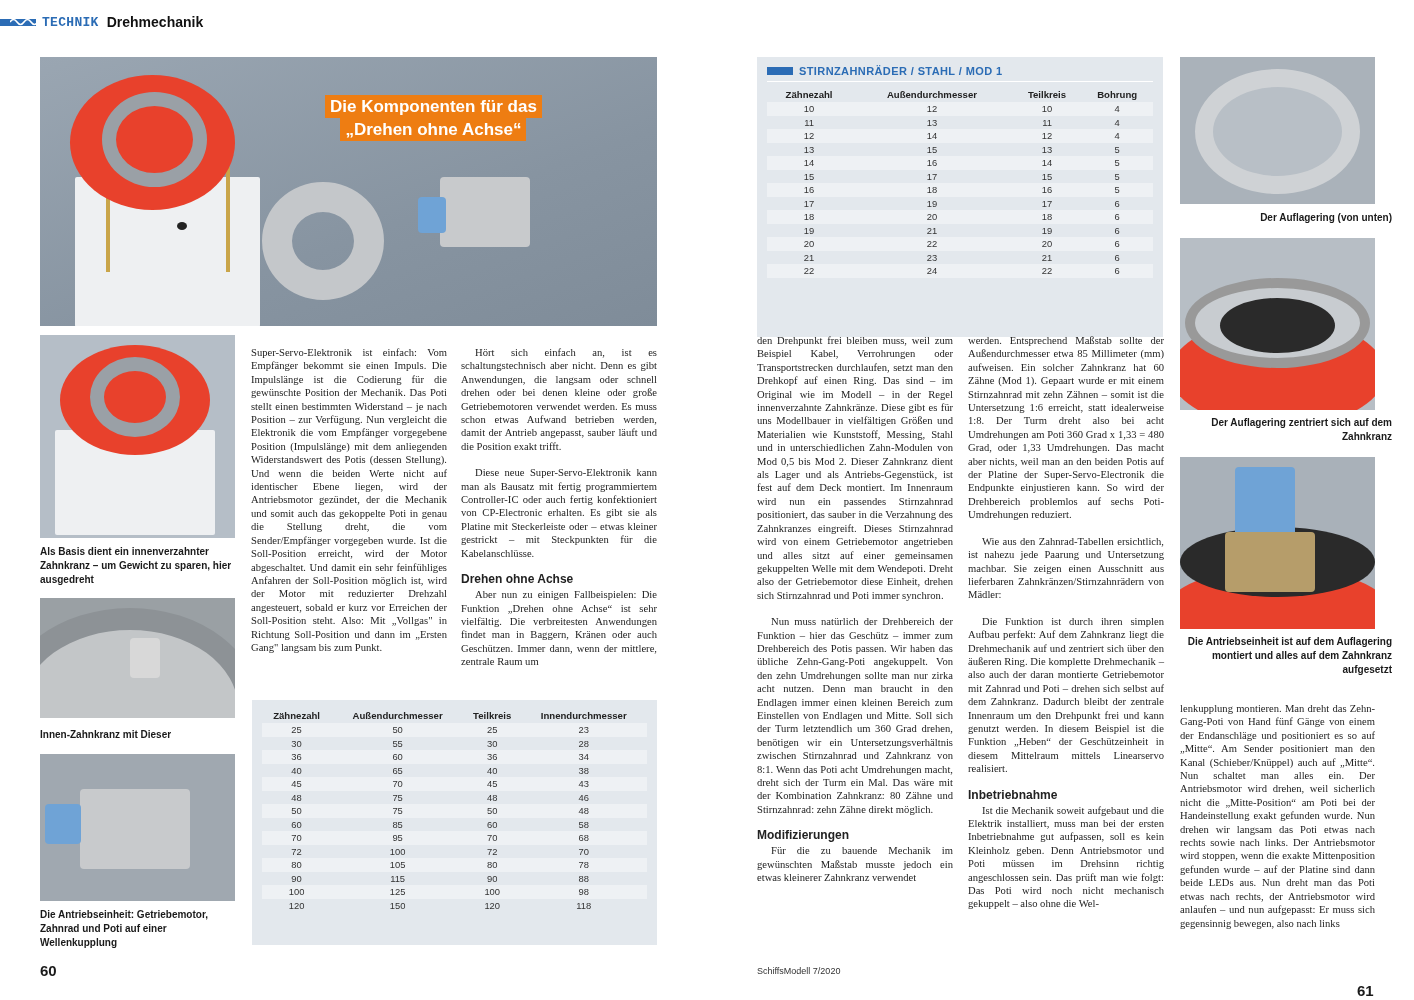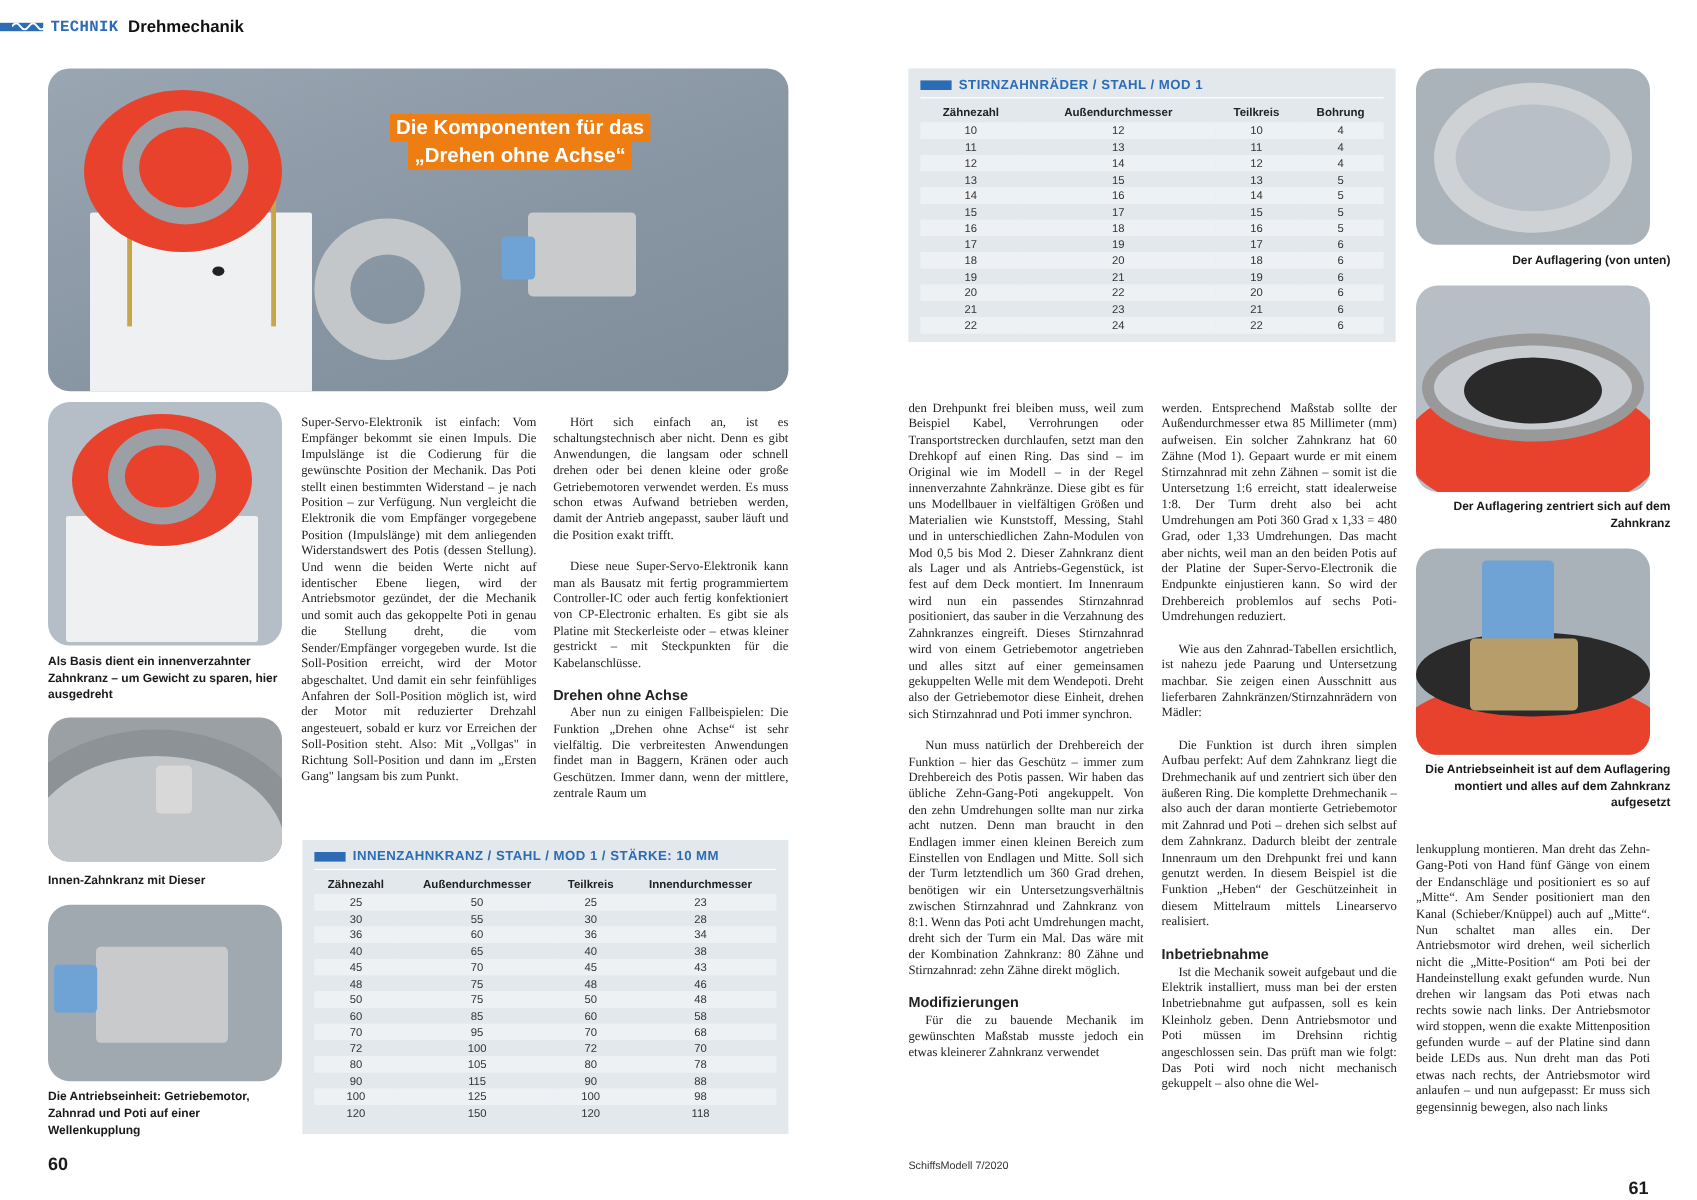--- a/index.html
+++ b/index.html
@@ -5,21 +5,21 @@
   * { box-sizing: border-box; margin: 0; padding: 0; }
   html, body { width: 1414px; height: 1000px; background: #ffffff; overflow: hidden; }
   body { position: relative; font-family: "Liberation Serif", serif; color: #1a1a1a; }
 
   .hdr { position: absolute; left: 0; top: 12px; height: 20px; display: flex; align-items: center; }
   .hdr-bar { width: 36px; height: 7px; background: #2b6cb5; position: relative; }
   .hdr-waves { position: absolute; left: 10px; top: -3px; width: 28px; height: 10px; }
   .hdr-kicker { font-family: Liberation Mono, monospace; font-weight: bold; color: #2b6cb5; font-size: 13px; margin-left: 6px; letter-spacing: .3px; }
   .hdr-title { font-family: "Liberation Sans", sans-serif; font-weight: bold; color: #111; font-size: 14px; margin-left: 8px; }
 
-  .photo { position: absolute; background: #8e9ba8; overflow: hidden; border-radius: 18px; }
+  .photo { position: absolute; background: #8e9ba8; overflow: hidden; }
   .photo-hero { left: 40px; top: 57px; width: 617px; height: 269px; background: linear-gradient(160deg,#9aa6b2 0%,#8794a1 60%,#7f8c99 100%); }
   .hero-label { position: absolute; left: 285px; top: 38px; font-family: "Liberation Sans", sans-serif; font-weight: bold; color: #fff; font-size: 17px; line-height: 21px; text-align: center; }
   .hero-label span { background: #ee7d12; padding: 1px 5px; display: inline-block; }
 
   
   .base-white { position:absolute; background:#eef0f2; border-radius:2px; }
   .red-ring { position:absolute; border-radius:50%; background:#e8412c; }
   .steel-ring { position:absolute; border-radius:50%; border:14px solid #9aa0a6; background:transparent; }
   .hole { position:absolute; border-radius:50%; background:#8e9ba8; }
   .rod { position:absolute; background:#c9a54a; width:4px; }
@@ -104,24 +104,20 @@
 </div>
 
 <div class="col" style="left:461px;top:346px;width:196px;">
   <p class="ind">Hört sich einfach an, ist es schaltungstechnisch aber nicht. Denn es gibt Anwendungen, die langsam oder schnell drehen oder bei denen kleine oder große Getriebemotoren verwendet werden. Es muss schon etwas Aufwand betrieben werden, damit der Antrieb angepasst, sauber läuft und die Position exakt trifft.</p>
   <p class="ind">Diese neue Super-Servo-Elektronik kann man als Bausatz mit fertig programmiertem Controller-IC oder auch fertig konfektioniert von CP-Electronic erhalten. Es gibt sie als Platine mit Steckerleiste oder – etwas kleiner gestrickt – mit Steckpunkten für die Kabelanschlüsse.</p>
   <h3>Drehen ohne Achse</h3>
   <p class="ind">Aber nun zu einigen Fallbeispielen: Die Funktion „Drehen ohne Achse“ ist sehr vielfältig. Die verbreitesten Anwendungen findet man in Baggern, Kränen oder auch Geschützen. Immer dann, wenn der mittlere, zentrale Raum um</p>
 </div>
 
 <div class="tbl-box" style="left:252px;top:700px;width:405px;height:245px;">
-  <div class="tbl-title">
-    <span class="tw"></span>
-    <span>INNENZAHNKRANZ / STAHL / MOD 1 / STÄRKE: 10 MM</span>
-  </div>
   <table>
     <thead>
         <tr>
       <th>Zähnezahl</th>
       <th>Außendurchmesser</th>
       <th>Teilkreis</th>
       <th>Innendurchmesser</th>
     </tr>
       </thead>
     <tbody id="tb-innen">
@@ -208,21 +204,21 @@
           <td>150</td>
           <td>120</td>
           <td>118</td>
         </tr>
       </tbody>
   </table>
 </div>
 
 <div class="pg" style="left:40px;">60</div>
 
-<div class="tbl-box" style="left:757px;top:57px;width:406px;height:228px;">
+<div class="tbl-box" style="left:757px;top:57px;width:406px;height:280px;">
   <div class="tbl-title">
     <span class="tw"></span>
     <span>STIRNZAHNRÄDER / STAHL / MOD 1</span>
   </div>
   <table>
     <thead>
         <tr>
       <th>Zähnezahl</th>
       <th>Außendurchmesser</th>
       <th>Teilkreis</th>

